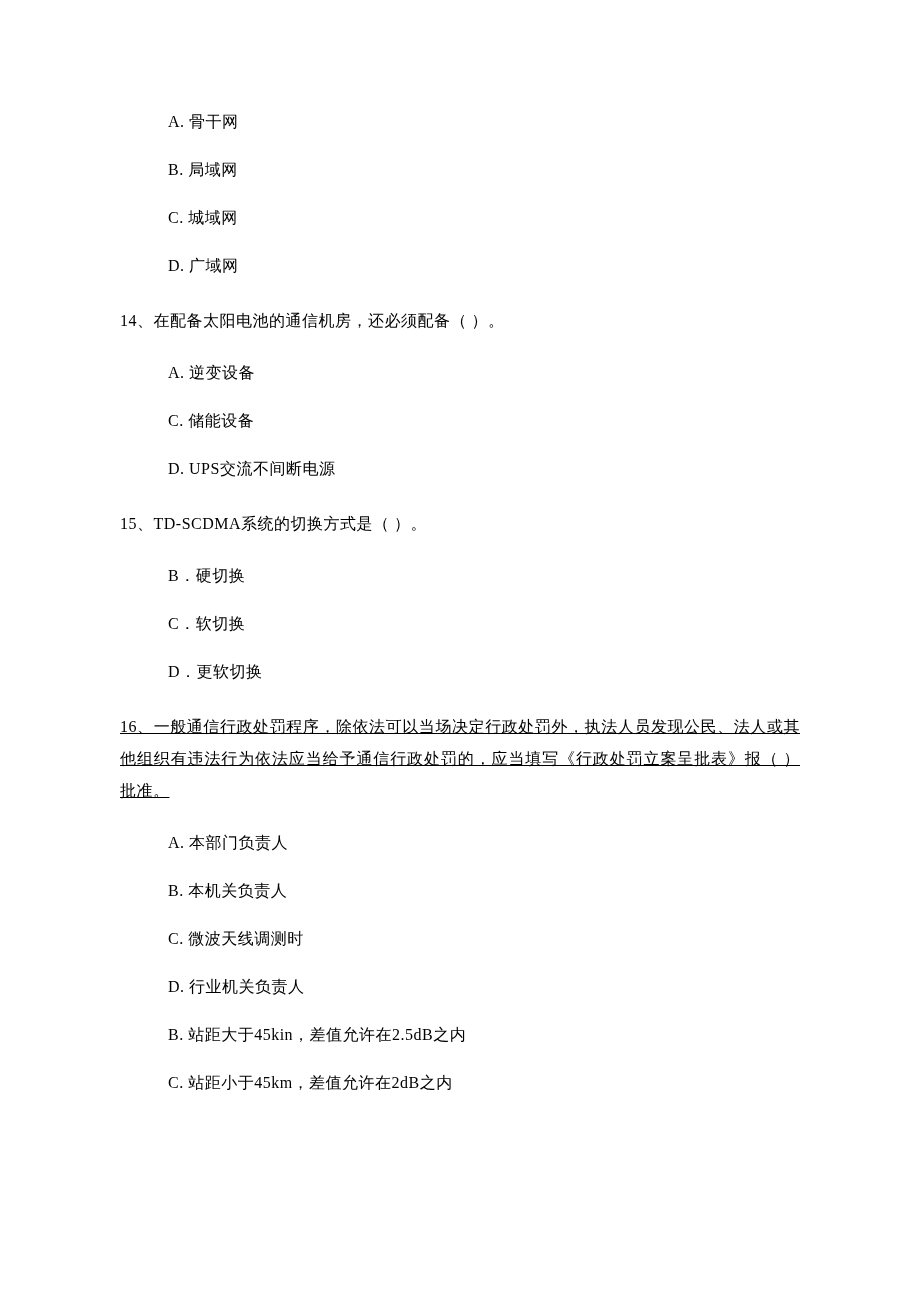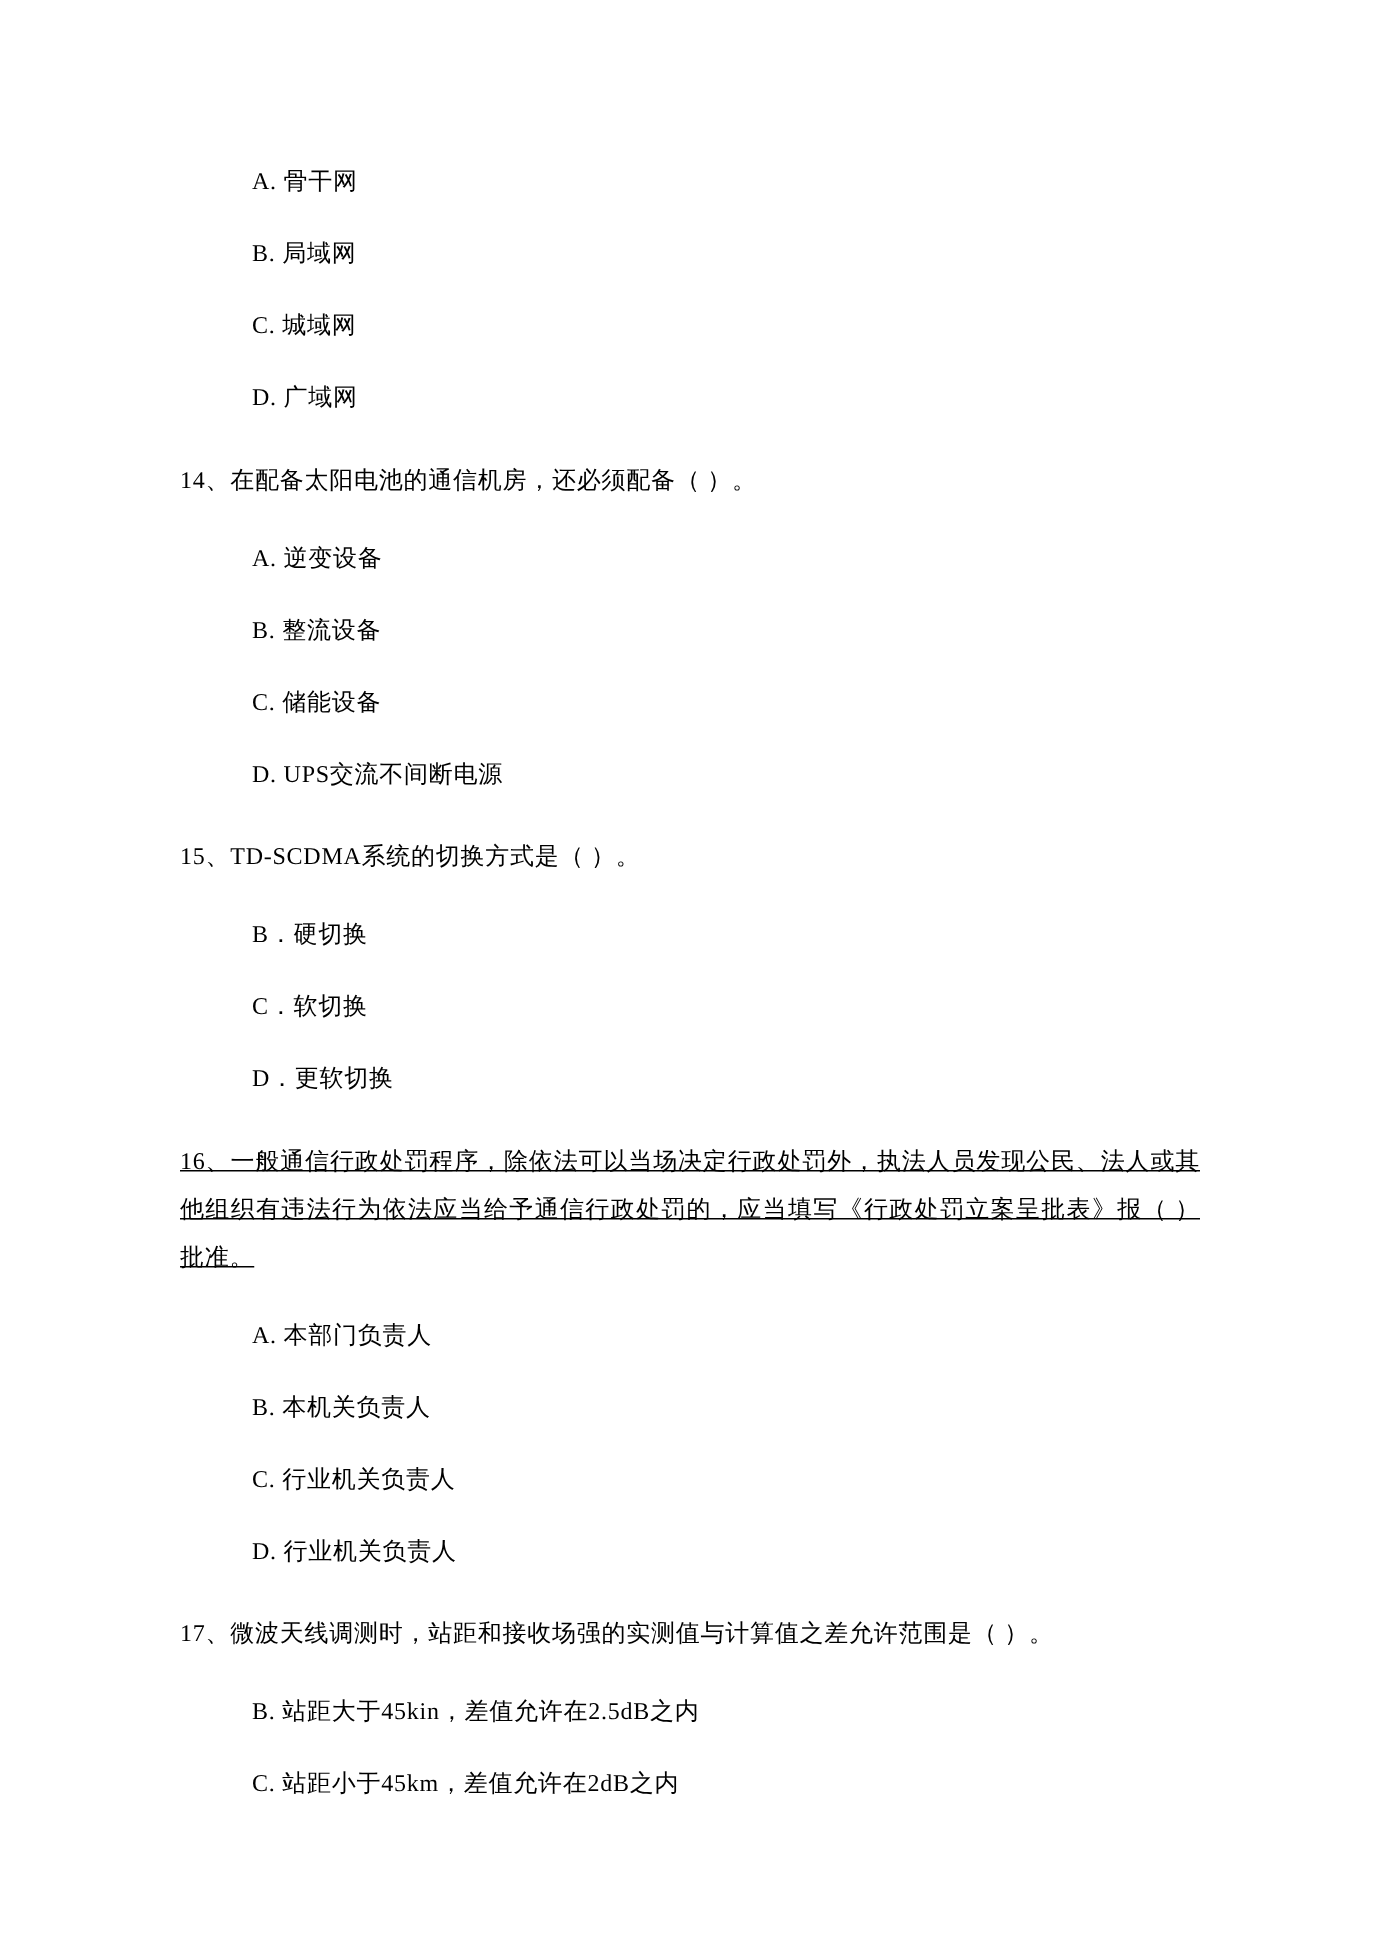--- a/index.html
+++ b/index.html
@@ -39,32 +39,30 @@
 
 <div class="page">
 
   <div class="option">A.  骨干网</div>
   <div class="option">B.  局域网</div>
   <div class="option">C.  城域网</div>
   <div class="option">D.  广域网</div>
 
   <div class="question-text">14、在配备太阳电池的通信机房，还必须配备（    ）。</div>
   <div class="option">A.  逆变设备</div>
-  <div class="option">B.  整流设备</div>
   <div class="option">C.  储能设备</div>
   <div class="option">D.  UPS交流不间断电源</div>
 
   <div class="question-text">15、TD-SCDMA系统的切换方式是（    ）。</div>
   <div class="option">B．硬切换</div>
   <div class="option">C．软切换</div>
   <div class="option">D．更软切换</div>
 
   <div class="question-text justify">16、一般通信行政处罚程序，除依法可以当场决定行政处罚外，执法人员发现公民、法人或其他组织有违法行为依法应当给予通信行政处罚的，应当填写《行政处罚立案呈批表》报（    ）批准。</div>
   <div class="option">A.  本部门负责人</div>
   <div class="option">B.  本机关负责人</div>
-  <div class="option">C.  行业机关负责人</div>
+  <div class="option">C.  微波天线调测时</div>
   <div class="option">D.  行业机关负责人</div>
 
-  <div class="question-text">17、微波天线调测时，站距和接收场强的实测值与计算值之差允许范围是（    ）。</div>
   <div class="option">B.  站距大于45kin，差值允许在2.5dB之内</div>
   <div class="option">C.  站距小于45km，差值允许在2dB之内</div>
 
 </div>
 
 </body></html>

